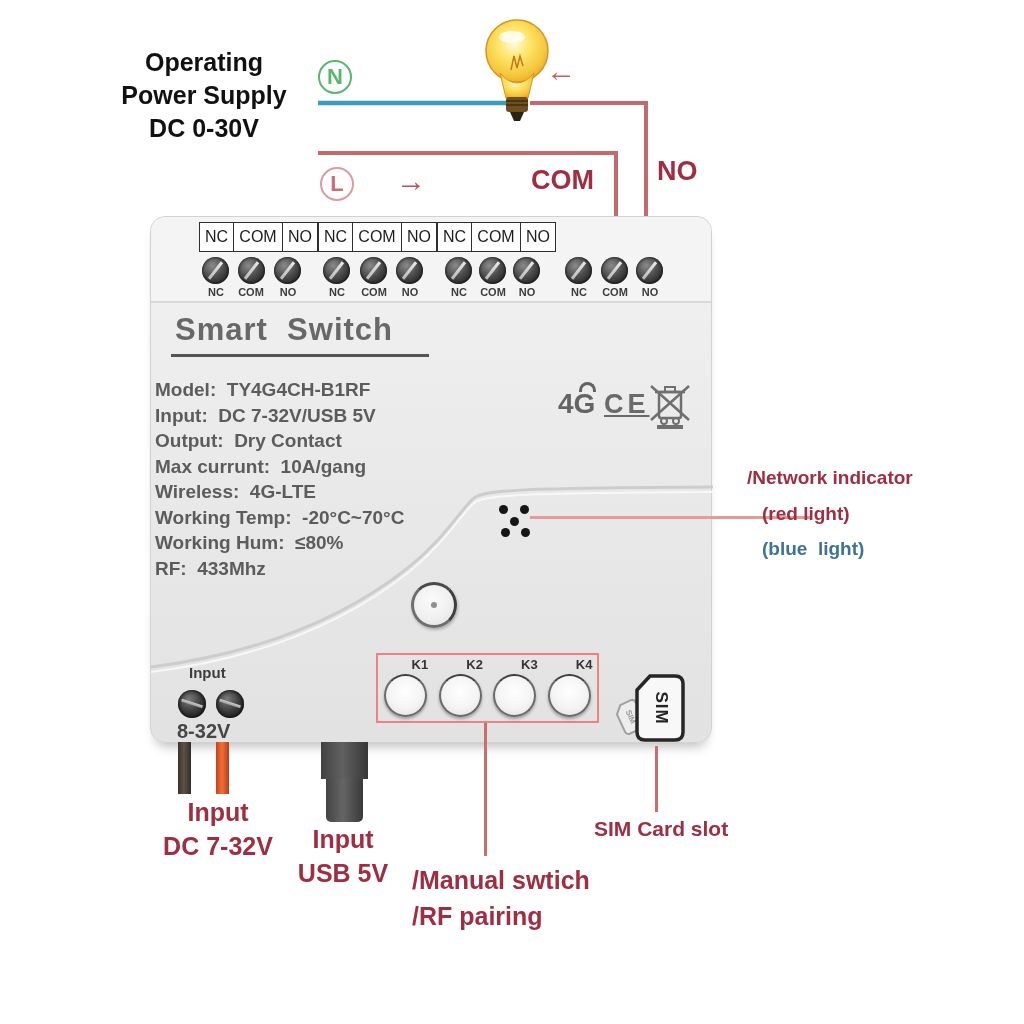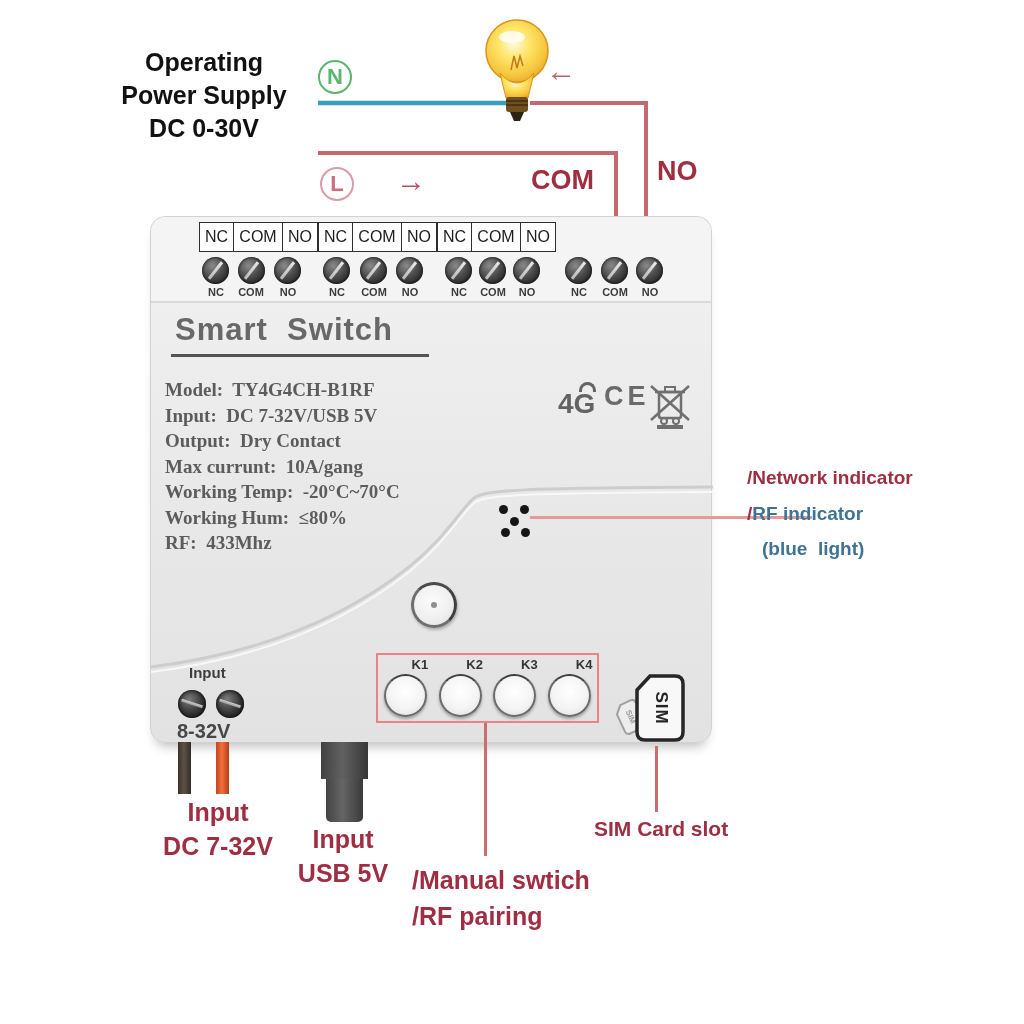--- a/index.html
+++ b/index.html
@@ -46,29 +46,29 @@
   .screw::after { content:""; position:absolute; left:12px; top:3px; width:3px;
     height:21px; background:linear-gradient(#e8e8e8,#b9b9b9); transform:rotate(38deg); }
   .screw-lbl { position:absolute; transform:translateX(-50%); font-size:11px;
     font-weight:bold; color:#3c3c3c; }
 
   .dev-title { position:absolute; left:24px; top:95px; font-size:31px;
     font-weight:bold; color:#686868; letter-spacing:1px; }
   .dev-underline { position:absolute; left:20px; top:137px; width:258px;
     height:3px; background:#545454; }
 
-  .specs { position:absolute; left:14px; top:160px;font-family:Liberation Serif, serif; }
+  .specs { position:absolute; left:4px; top:160px; }
   .spec-line { font-size:19px; font-weight:bold; color:#5c5c5c; line-height:25.5px; }
 
   .cert-4g { position:absolute; left:407px; top:171px; font-size:28px;
     font-weight:bold; color:#636363; }
   .cert-arc { position:absolute; left:428px; top:165px; width:17px; height:10px;
     border:3px solid #636363; border-bottom:none; border-radius:17px 17px 0 0; }
-  .cert-ce { position:absolute; left:453px; top:164px; font-size:27px;
-    font-weight:bold; color:#6a6a6a; letter-spacing:4px; }
+  .cert-ce { position:absolute; left:453px; top:172px; font-size:27px;
+    font-weight:bold; color:#6a6a6a; letter-spacing:4px;text-decoration:underline; }
 
   
   .seam { position:absolute; left:0; top:0; width:562px; height:527px; }
 
   .led-dot { position:absolute; width:9px; height:9px; border-radius:50%;
     background:#161616; }
 
   .round-btn { position:absolute; left:260px; top:365px; width:46px; height:46px;
     border-radius:50%; border:3px solid #6e6e6e; border-top-color:#4a4a4a;
     border-right-color:#3e3e3e;
@@ -219,20 +219,21 @@
   <span class="screw-lbl t" style="left:499px; top:69px;">NO</span>
 
   <div class="dev-title t">Smart  Switch</div>
   <div class="dev-underline"></div>
 
   <div class="specs">
     <div class="spec-line t">Model:  TY4G4CH-B1RF</div>
     <div class="spec-line t">Input:  DC 7-32V/USB 5V</div>
     <div class="spec-line t">Output:  Dry Contact</div>
     <div class="spec-line t">Max currunt:  10A/gang</div>
+    <div class="spec-line t">Wireless:  4G-LTE</div>
     <div class="spec-line t">Working Temp:  -20°C~70°C</div>
     <div class="spec-line t">Working Hum:  ≤80%</div>
     <div class="spec-line t">RF:  433Mhz</div>
   </div>
 
   <div class="cert-4g t">4G</div>
   <div class="cert-arc"></div>
   <div class="cert-ce t">CE</div>
   <svg class="abs" style="left:498px; top:167px;" width="42" height="46" viewBox="0 0 42 46">
     <rect x="10" y="8" width="22" height="26" rx="2" fill="none" stroke="#6f6f6f" stroke-width="2.5"></rect>
@@ -313,15 +314,15 @@
   <div class="t">USB 5V</div>
 </div>
 <div class="abs red-note note-manual">
   <div class="t">/Manual swtich</div>
   <div class="t">/RF pairing</div>
 </div>
 <div class="abs red-note note-sim t">SIM Card slot</div>
 
 <div class="abs note-right">
   <div class="red-note t">/Network indicator</div>
-  <div><span class="red-note t">/</span><span class="blue-note t">RF indicator</span></div>
+  <div class="red-note ind2 t">(red light)</div>
   <div class="blue-note ind2 t">(blue  light)</div>
 </div>
 
 </body></html>

